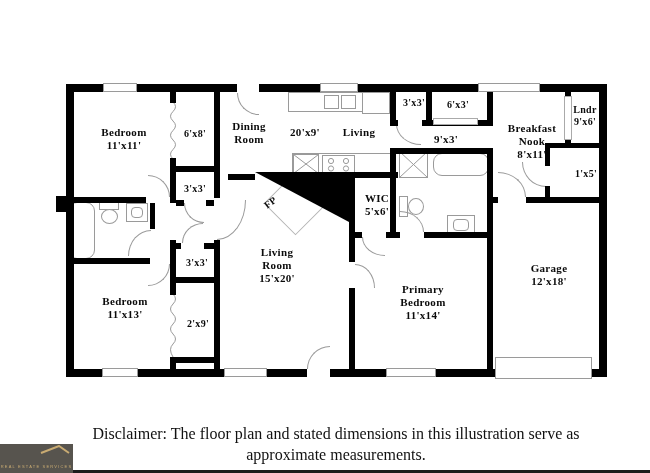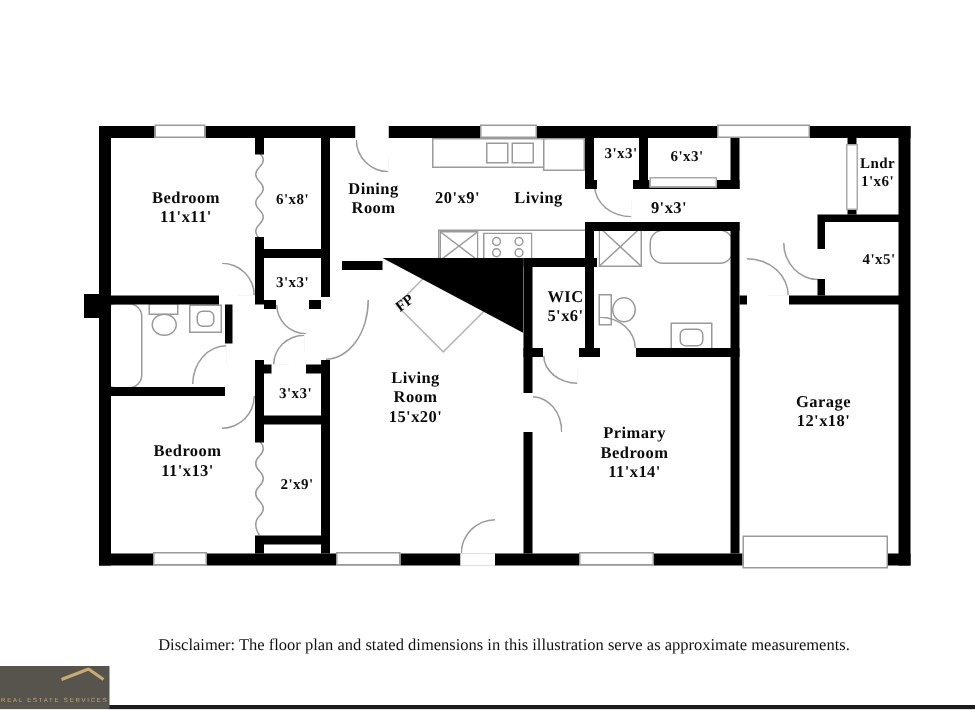--- a/index.html
+++ b/index.html
@@ -25,21 +25,21 @@
        text-align:center;white-space:pre-line;transform:translateX(-50%);letter-spacing:.3px;z-index:6;}
   .lbl.sm{font-size:10px;}
   .fptri{position:absolute;left:255px;top:172px;width:94px;height:50px;background:#000;
          clip-path:polygon(0 0,100% 0,100% 100%);z-index:3;}
   .fpdiamond{position:absolute;left:273px;top:181px;width:45px;height:45px;border:1px solid #b5b5b5;
          transform:rotate(45deg);z-index:1;box-sizing:border-box;}
   .fplbl{position:absolute;left:264px;top:197px;font-weight:bold;font-size:10px;
          transform:rotate(-36deg);z-index:6;color:#0b0b0b;}
   
   .disclaimer{position:absolute;left:70px;top:423px;width:532px;text-align:center;
-      font-size:11px;line-height:1.32;color:#111;z-index:6;}
+      font-size:16px;line-height:1.32;color:#111;z-index:6;}
   .bottombar{position:absolute;left:72px;top:470px;width:578px;height:3px;background:#1c1c1c;z-index:6;}
   .logo{position:absolute;left:0;top:444px;width:73px;height:29px;background:#57544e;z-index:7;
         font-family:"Liberation Sans",sans-serif;}
   .logo .row{position:absolute;left:3px;top:7px;white-space:nowrap;}
   .logo .g1{color:#fff;font-weight:bold;font-size:11px;letter-spacing:0;}
   .logo .g2{color:#c9ab72;font-weight:bold;font-size:11px;}
   .logo .tag{position:absolute;left:0;top:20px;width:100%;text-align:center;color:#c9ab72;
         font-size:4px;letter-spacing:1.2px;}
   .logo svg{position:absolute;right:3px;top:1px;z-index:0;}
 </style>
@@ -170,23 +170,26 @@
 11'x11'</div>
   <div class="lbl sm" style="left:195px;top:128px">6'x8'</div>
   <div class="lbl sm" style="left:195px;top:183px">3'x3'</div>
   <div class="lbl" style="left:249px;top:120px">Dining
 Room</div>
   <div class="lbl" style="left:305px;top:126px">20'x9'</div>
   <div class="lbl" style="left:359px;top:126px">Living</div>
   <div class="lbl sm" style="left:414px;top:97px">3'x3'</div>
   <div class="lbl sm" style="left:458px;top:99px">6'x3'</div>
   <div class="lbl" style="left:446px;top:133px">9'x3'</div>
+  <div class="lbl" style="left:532px;top:122px">Breakfast
+Nook
+8'x11'</div>
   <div class="lbl sm" style="left:585px;top:104px">Lndr
-1'x6'</div>
-  <div class="lbl sm" style="left:586px;top:168px">4'x5'</div>
+9'x6'</div>
+  <div class="lbl sm" style="left:586px;top:168px">1'x5'</div>
   <div class="lbl" style="left:377px;top:192px">WIC
 5'x6'</div>
   <div class="fplbl">FP</div>
   <div class="lbl" style="left:277px;top:246px">Living
 Room
 15'x20'</div>
   <div class="lbl" style="left:125px;top:295px">Bedroom
 11'x13'</div>
   <div class="lbl sm" style="left:197px;top:257px">3'x3'</div>
   <div class="lbl sm" style="left:198px;top:318px">2'x9'</div>

